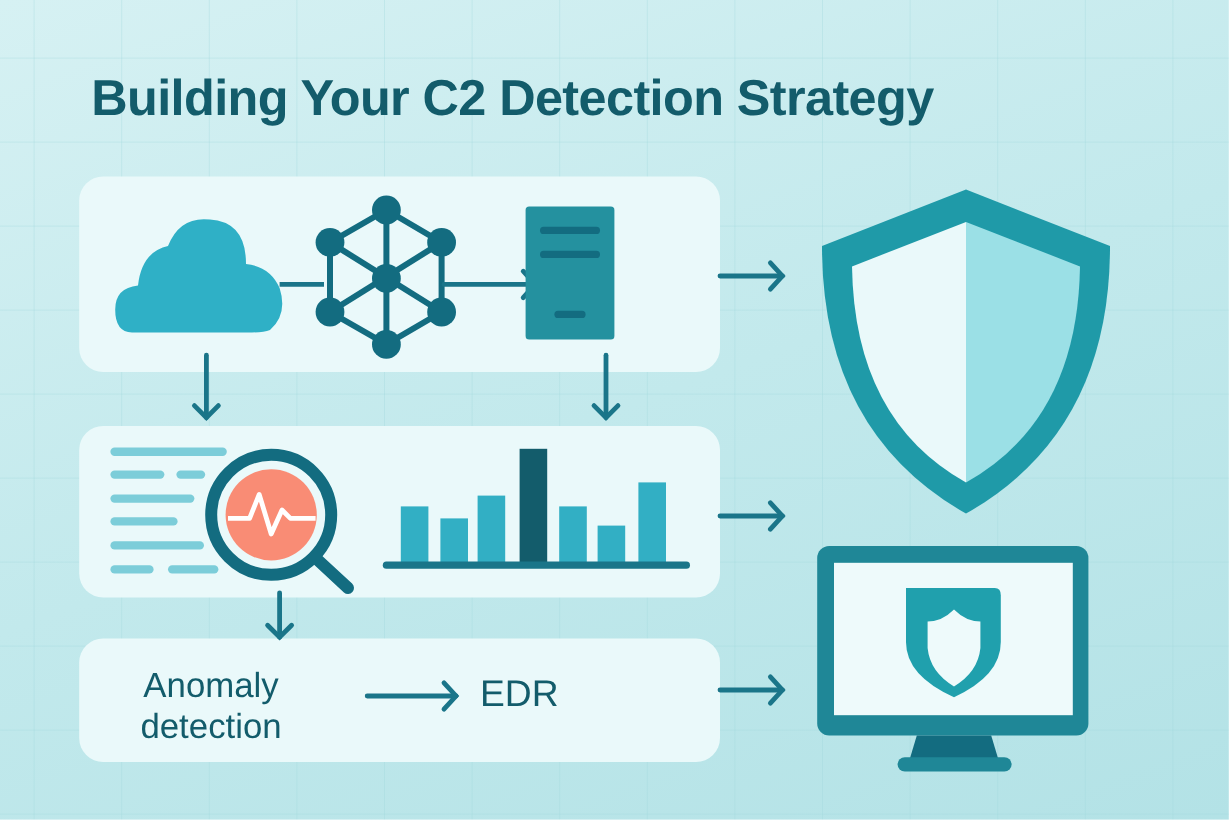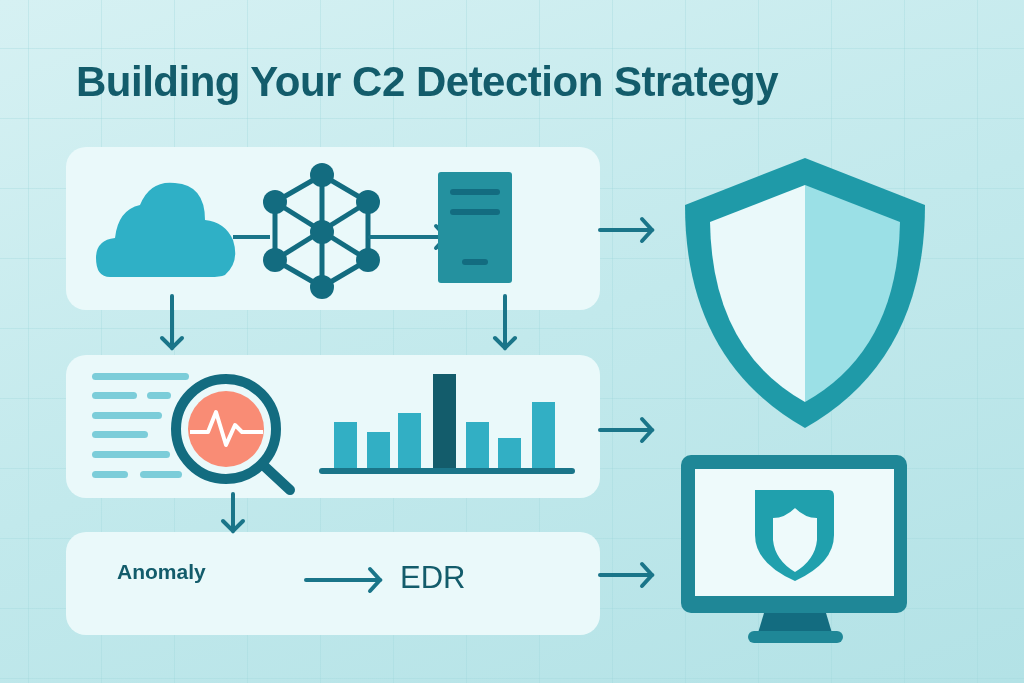--- a/index.html
+++ b/index.html
@@ -8,21 +8,21 @@
     font-family:"Liberation Sans",sans-serif;}
   .grid{position:absolute;inset:0;
     background-image:linear-gradient(rgba(160,215,220,.35) 1px,transparent 1px),
       linear-gradient(90deg,rgba(160,215,220,.35) 1px,transparent 1px);
     background-size:73px 70px;background-position:28px 48px;}
   .title{position:absolute;left:76px;top:58px;font-size:42px;font-weight:bold;color:#135c6b;letter-spacing:-0.5px;text-align:center;}
   .panel{position:absolute;background:#eaf9fa;border-radius:20px;}
   .p1{left:66px;top:147px;width:534px;height:163px;}
   .p2{left:66px;top:355px;width:534px;height:143px;}
   .p3{left:66px;top:532px;width:534px;height:103px;}
-  .anom{position:absolute;left:117px;top:555px;font-size:21px;font-weight:bold;color:#135c6b;line-height:34px;text-align:center;}
+  .anom{position:absolute;left:117px;top:555px;font-size:29px;font-weight:normal;color:#135c6b;line-height:34px;text-align:center;}
   .edr{position:absolute;left:400px;top:560px;font-size:31px;font-weight:normal;color:#135c6b;}
   svg{position:absolute;left:0;top:0;}
 </style>
 </head>
 <body>
 
 <div class="grid"></div>
 <div class="title">Building Your C2 Detection Strategy</div>
 
 <div class="panel p1"></div>
@@ -113,14 +113,15 @@
     <rect x="695" y="469" width="199" height="127" fill="#eefafb"></rect>
     <polygon points="764,613 826,613 832,633 758,633" fill="#136c80"></polygon>
     <rect x="748" y="631" width="95" height="12" rx="6" fill="#1f8797"></rect>
     <path d="M755 490 L829 490 Q834 490 834 496 L834 535 Q834 563 795 581 Q755 563 755 535 Z" fill="#20a0ad"></path>
     <path d="M795 508 Q805 518 817 518 L817 540 Q815 560 795 572 Q775 560 773 540 L773 518 Q785 518 795 508 Z" fill="#eefafb"></path>
   </g>
 </svg>
 
 <div class="anom">
   <div>Anomaly</div>
+  <div>detection</div>
 </div>
 <div class="edr">EDR</div>
 
 </body></html>

